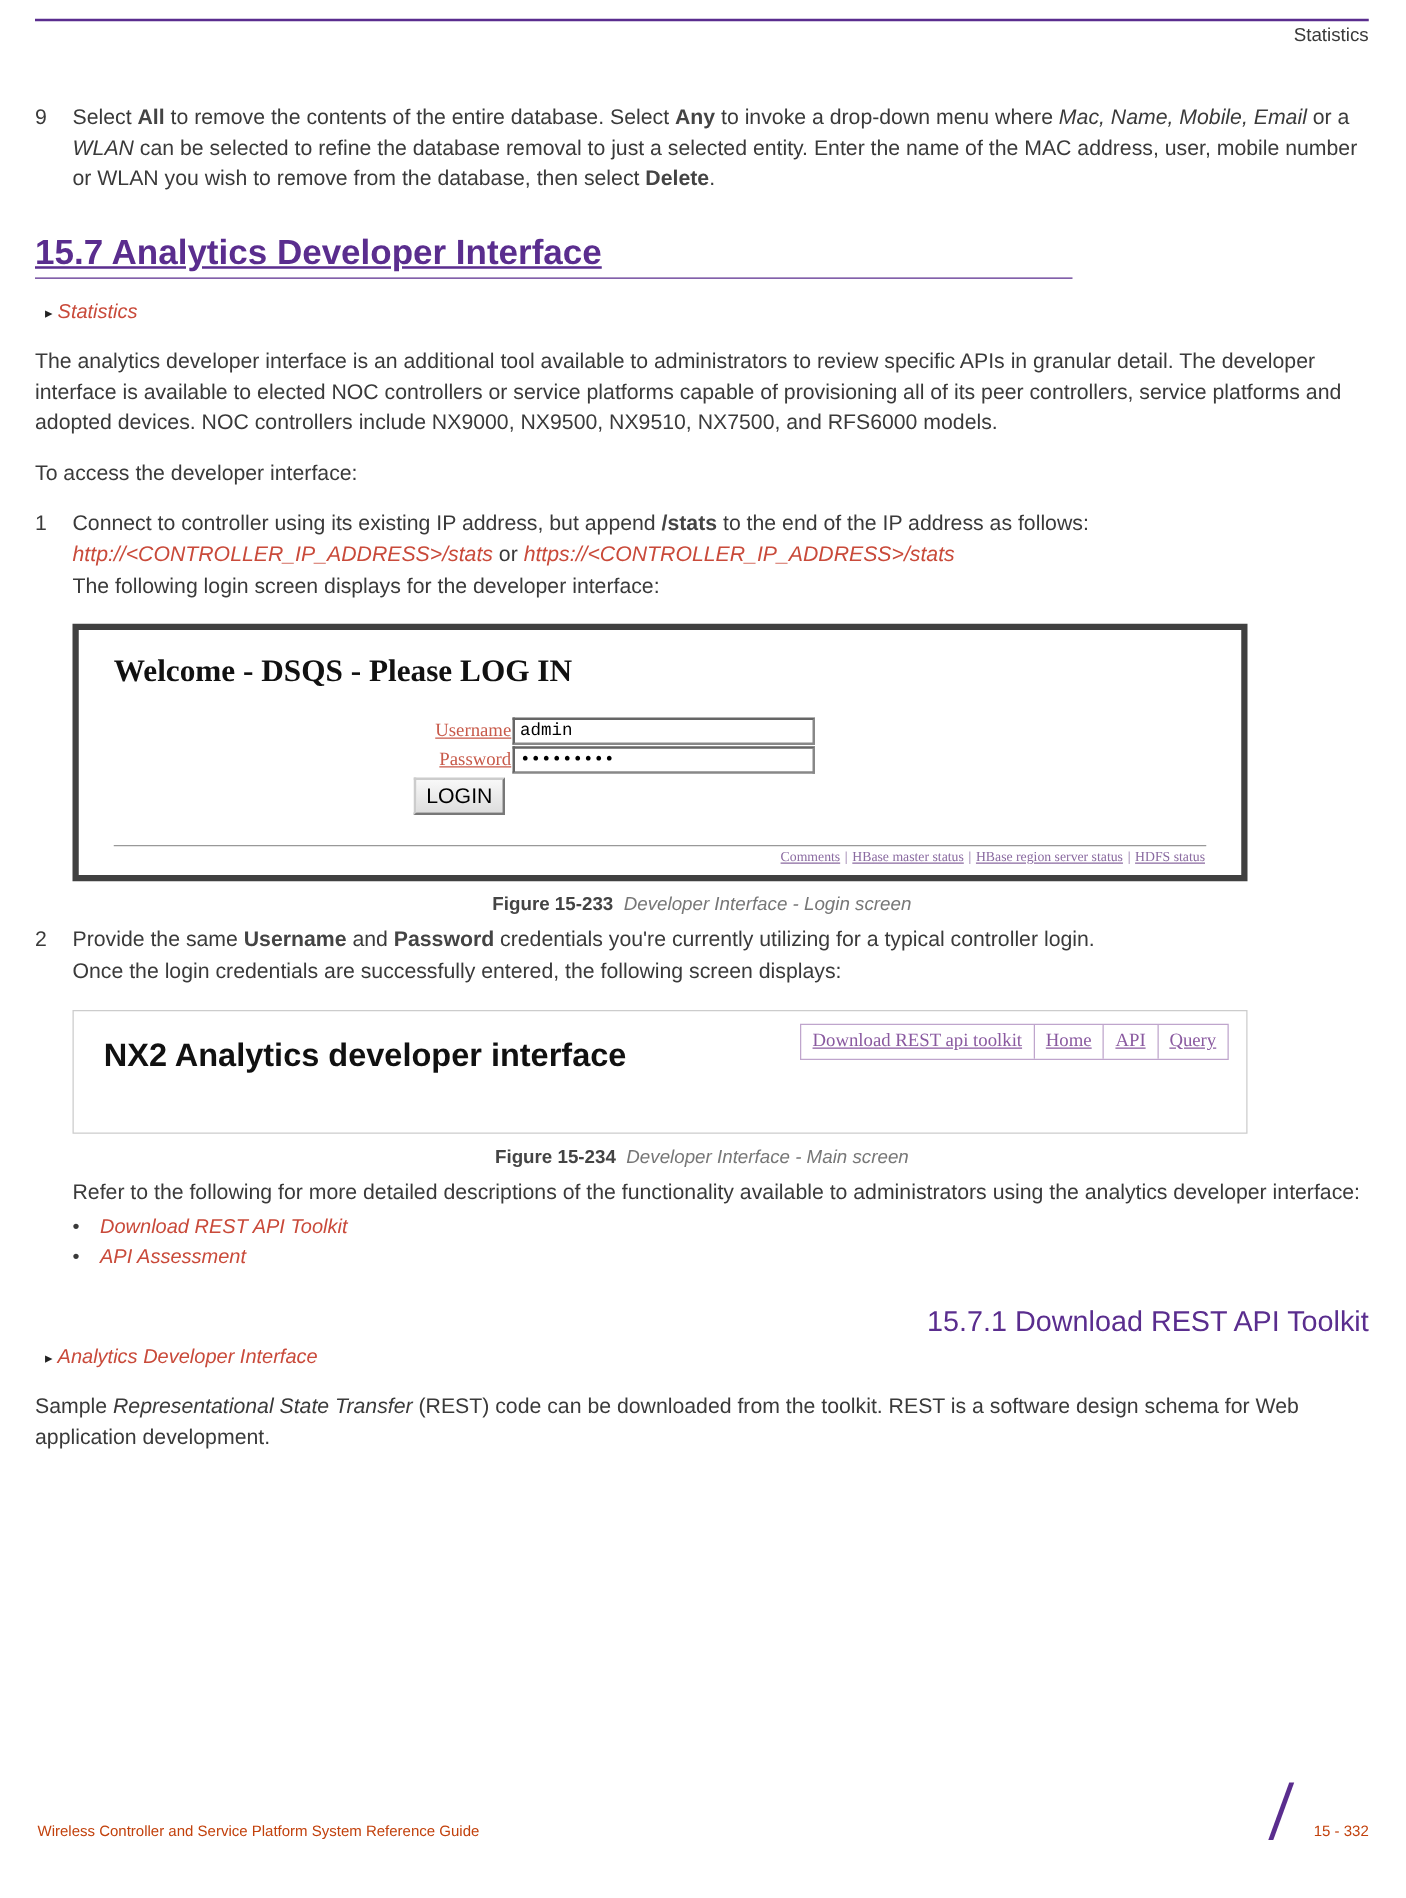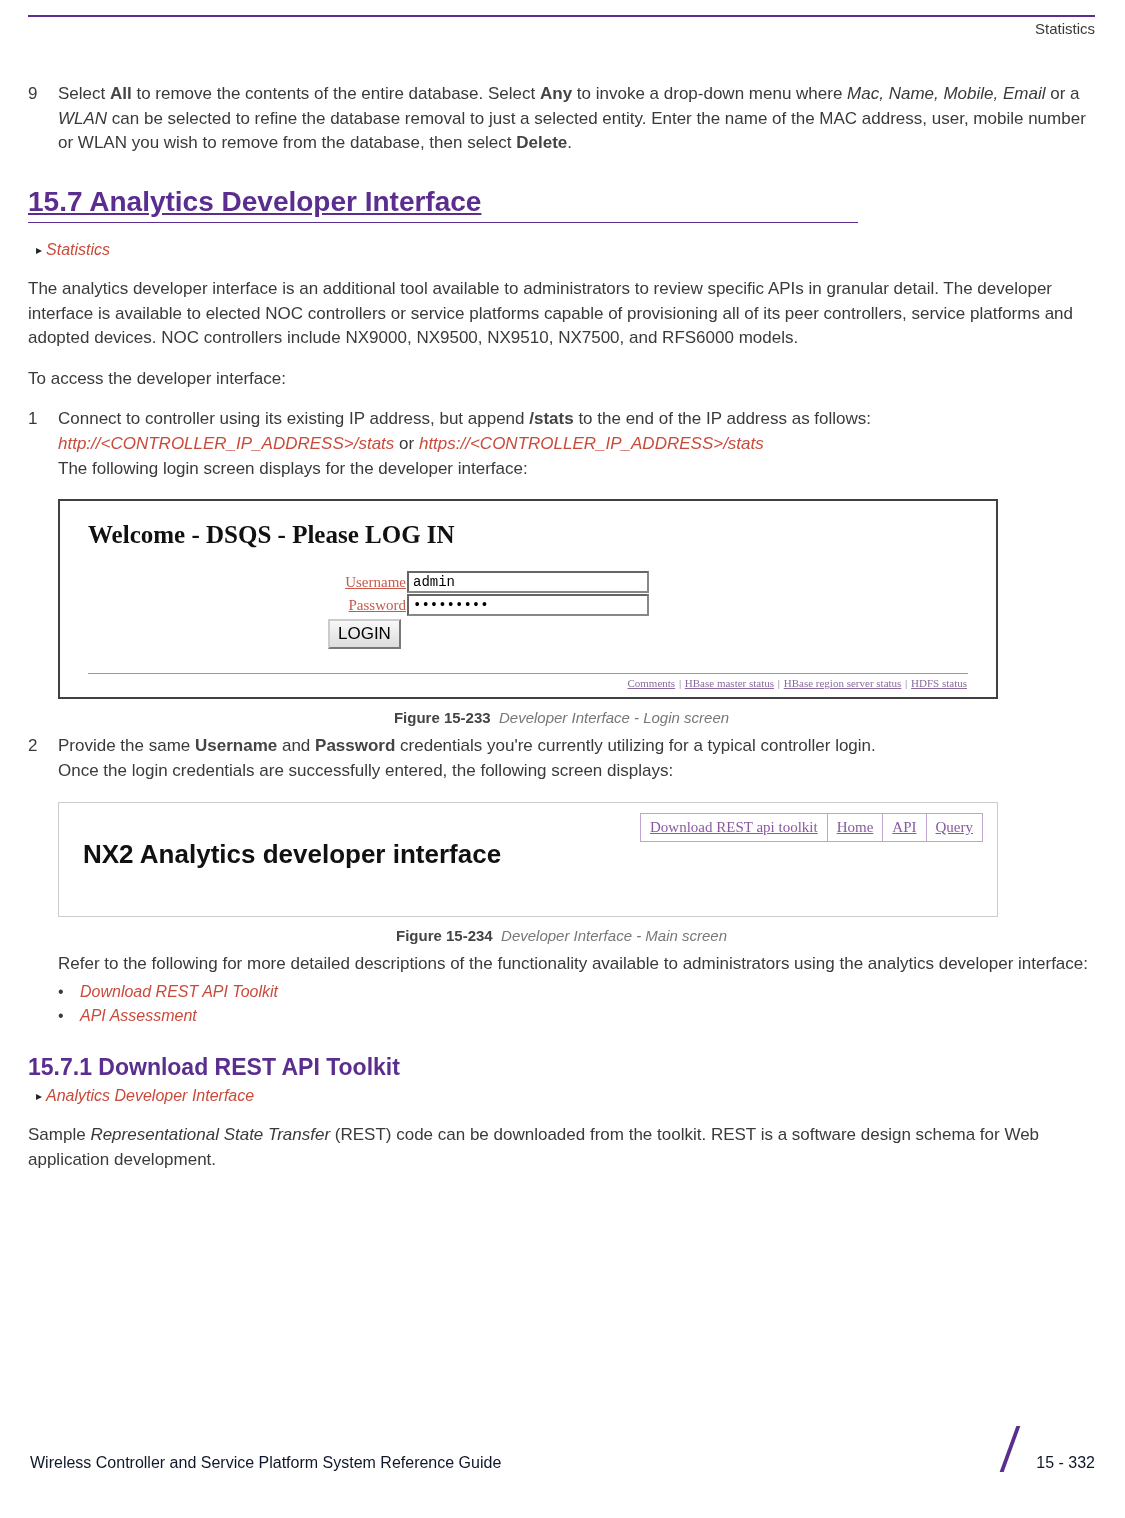--- a/index.html
+++ b/index.html
@@ -87,21 +87,21 @@
       font-style: italic;
     }
     .sub-indent {
       margin-left: 30px;
     }
     .figure-container {
       margin: 14px 0 8px 30px;
       text-align: center;
     }
     .login-box {
-      border: 2px solid #404040;
+      border: 5px solid #404040;
       background: white;
       padding: 20px 28px 8px 28px;
       width: 940px;
       box-sizing: border-box;
       text-align: left;
     }
     .login-title {
       font-family: Georgia, serif;
       font-size: 25px;
       font-weight: bold;
@@ -179,21 +179,21 @@
       justify-content: space-between;
       align-items: flex-start;
       padding: 10px 14px 46px 24px;
       text-align: left;
     }
     .dev-title {
       font-family: Arial, sans-serif;
       font-size: 26px;
       font-weight: bold;
       color: #111;
-      margin-top: 26px;
+      margin-top: 10px;
     }
     .dev-nav {
       display: flex;
       border: 1px solid #bfa5cc;
       font-family: Georgia, serif;
       font-size: 15px;
     }
     .dev-nav-item {
       padding: 5px 9px;
       color: #8a5aa0;
@@ -217,33 +217,34 @@
       width: 22px;
       color: #3a3a3a;
     }
     .bullet-link {
       color: #c94a3a;
       font-style: italic;
     }
     h3.subsection-title {
       color: #5a2d8e;
       font-size: 23px;
-      font-weight: bold;
+      font-weight: normal;
       margin: 26px 0 6px 0;
+      text-align: right;
     }
     .page-footer {
       position: absolute;
       bottom: 18px;
       left: 30px;
       right: 30px;
       display: flex;
       justify-content: space-between;
       align-items: flex-end;
-      font-size: 16px;
-      color: #0f172a;
+      font-size: 12px;
+      color: #c2410c;
       font-weight: 300;
     }
     .footer-logo {
       display: flex;
       align-items: flex-end;
     }
     .logo-slash {
       width: 46px;
       height: 46px;
       position: relative;

